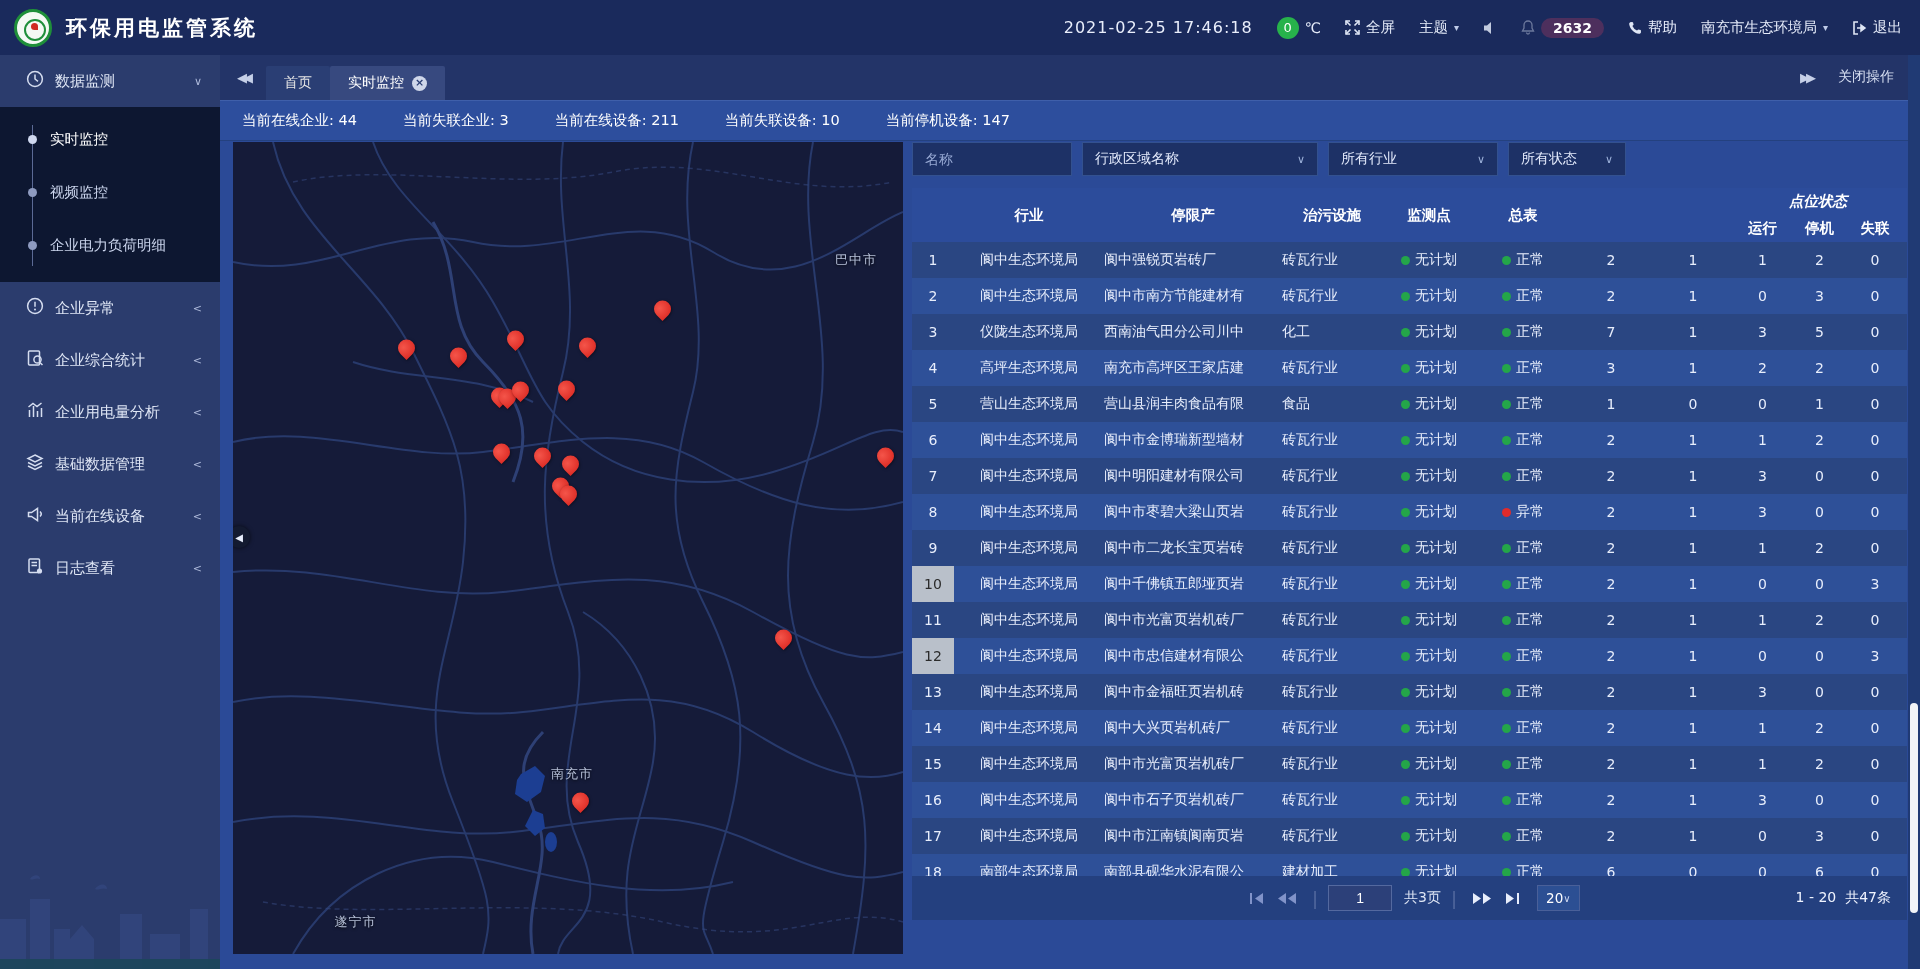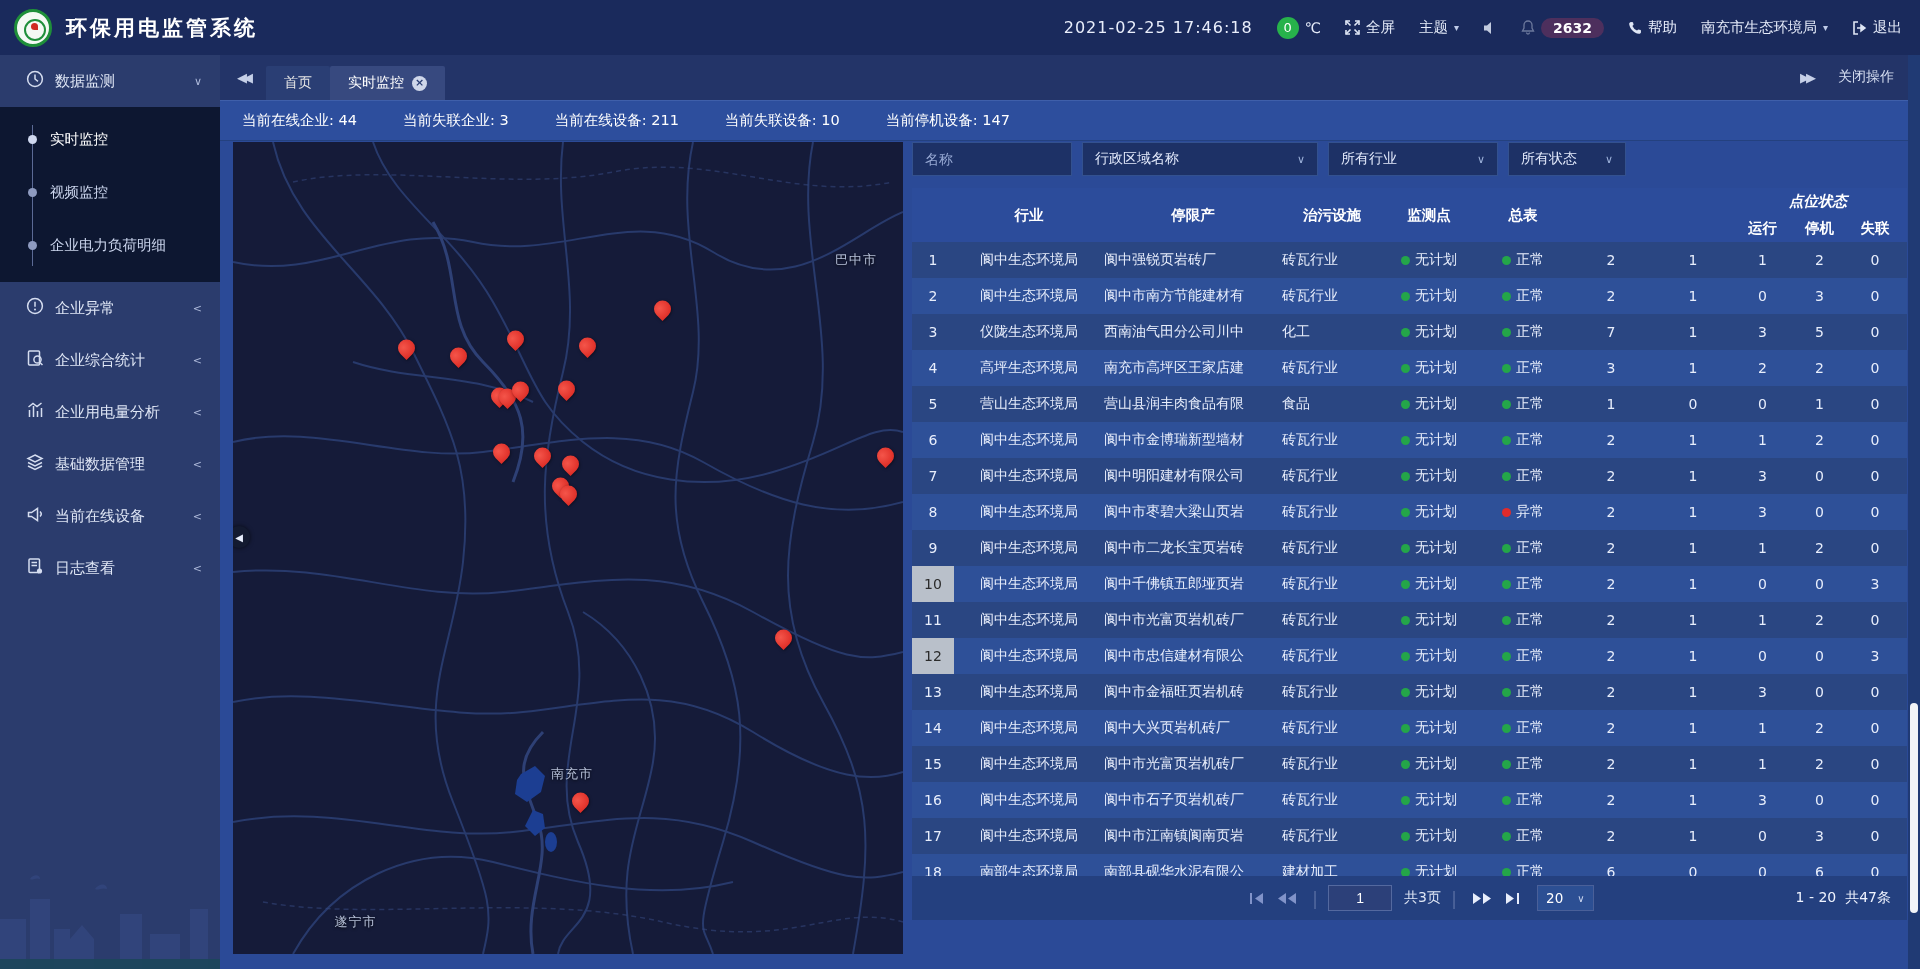--- a/index.html
+++ b/index.html
@@ -119,21 +119,21 @@
   .dot.red { background:#e02b2b; }
 
   .pager { height:44px; background:#24407f; display:flex; align-items:center; color:#dfe6f5;
     font-size:14px; padding:0 16px 0 330px; }
   .pager .pbtn { display:flex; align-items:center; justify-content:center; width:30px; cursor:pointer; }
   .pager .sep { color:#54699f; margin:0 10px; font-size:18px; }
   .page-input { width:64px; height:26px; background:#2c4079; border:1px solid #54699f;
     color:#ffffff; text-align:center; font-size:14px; margin-right:12px; }
   .total-pages { white-space:nowrap; }
   .size-select { height:26px; background:#2c4f93; border:1px solid #4a6099; color:#fff;
-    display:flex; align-items:center; gap:14px; padding:0 8px; margin-left:10px; cursor:pointer; font-size:13.5px; }
+    display:flex; align-items:center; gap:0; padding:0 8px; margin-left:10px; cursor:pointer; font-size:13.5px; }
   .pager-right { margin-left:auto; white-space:nowrap; color:#f0f4ff; }
 
   
   .page-scroll { position:absolute; right:0; top:55px; width:12px; height:914px; background:#203a74; }
   .page-thumb { position:absolute; left:2px; width:8px; border-radius:4px; background:#f2f4f8; }
 </style>
 </head>
 <body>
 
 <div class="app">

